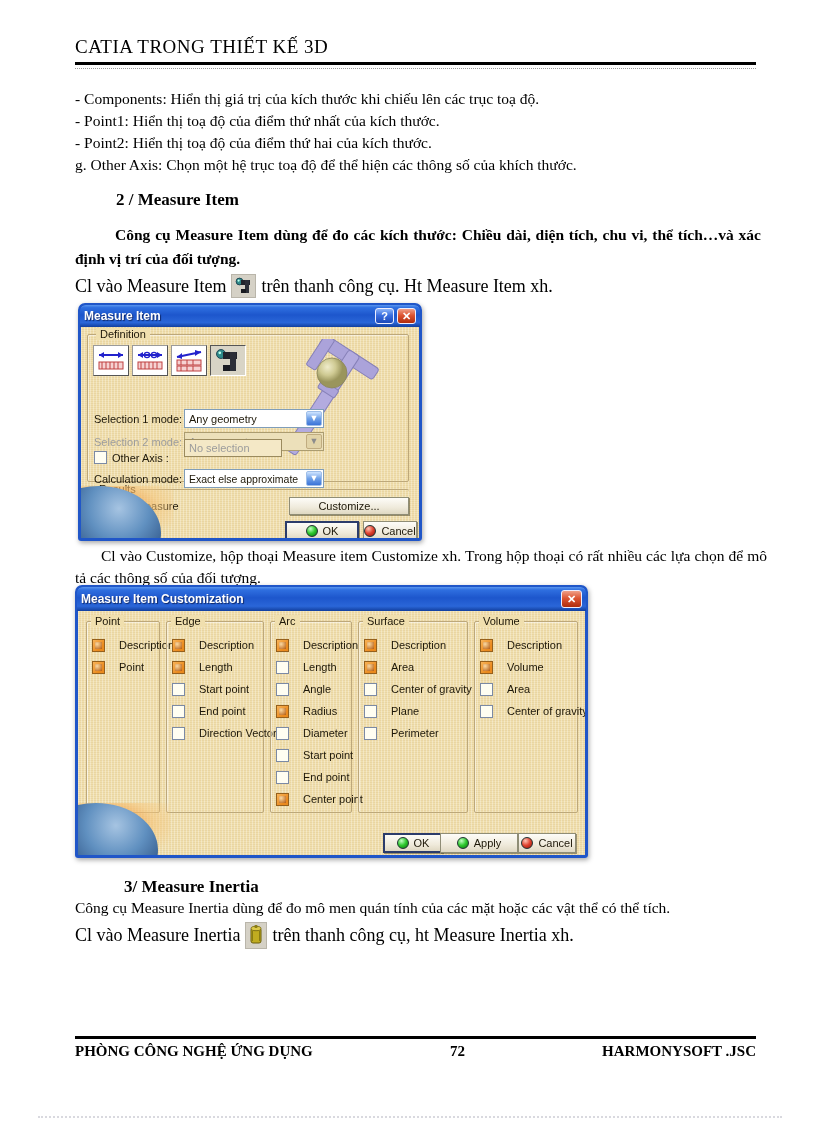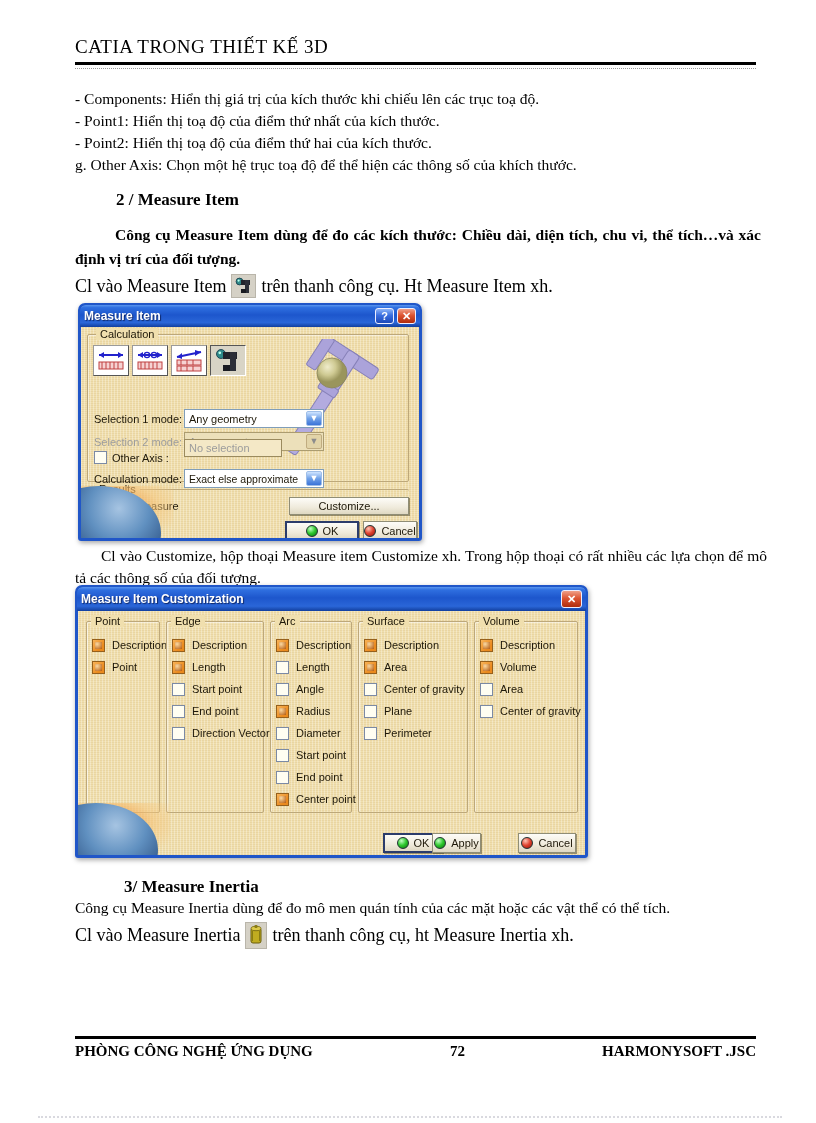--- a/index.html
+++ b/index.html
@@ -92,21 +92,21 @@
                    background:radial-gradient(ellipse at 38% 48%, rgba(240,150,58,.95), rgba(246,198,124,.55) 45%, transparent 72%); }
   .swirl::after { content:""; position:absolute; left:-44px; bottom:-42px; width:124px; height:94px;
                   border-radius:50%;
                   background:radial-gradient(circle at 66% 24%, #a6c4e2 0%, #6090c0 28%, #2a4e80 58%, #0a1830 100%); }
 
   
   .cust-row { position:absolute; left:8px; right:8px; top:10px; bottom:42px; display:flex; gap:6px; }
   .cust-grp { position:relative; border:1px solid #bda87a; border-radius:2px;
               box-shadow:inset 1px 1px 0 rgba(255,255,255,.55); padding:12px 4px 0 5px; }
   .cust-grp .grp-label { left:4px; }
-  .chk-line { display:flex; align-items:center; gap:7px; height:22px; white-space:nowrap; }
+  .chk-line { display:flex; align-items:center; gap:14px; height:22px; white-space:nowrap; }
   .chk-line .xp-check.on { background:linear-gradient(135deg,#f8b459,#ea8a1e 70%);
                            border-color:#96601c; position:relative; }
   .chk-line .xp-check.on::after { content:""; position:absolute; left:2px; top:2px; width:7px; height:7px;
                                   background:radial-gradient(circle at 30% 30%, #fcd9a0, #b35a10); }
 </style>
 </head>
 <body>
 
 <div class="page">
 
@@ -140,21 +140,21 @@
 
   <div class="dlg" style="left:78px; top:303px; width:344px; height:238px;">
     <div class="titlebar">
       <span class="cap">Measure Item</span>
       <span class="tb-btn tb-help">?</span>
       <span class="tb-btn tb-close">✕</span>
     </div>
     <div class="dlg-body">
 
       <div class="grp" style="left:6px; top:7px; width:322px; height:148px;">
-        <span class="grp-label">Calculation</span>
+        <span class="grp-label">Definition</span>
 
         <div class="tool-btn" style="left:5px; top:10px;">
           <svg width="30" height="25" viewBox="0 0 30 25">
             <line x1="3" y1="7" x2="27" y2="7" stroke="#2222cc" stroke-width="2"></line>
             <path d="M3 7 l5 -3 v6 z M27 7 l-5 -3 v6 z" fill="#2222cc"></path>
             <rect x="3" y="14" width="24" height="7" fill="#f6d2d2" stroke="#c04040"></rect>
             <path d="M6 14 v7 M10 14 v7 M14 14 v7 M18 14 v7 M22 14 v7" stroke="#c04040" stroke-width="1"></path>
           </svg>
         </div>
         <div class="tool-btn" style="left:44px; top:10px;">
@@ -370,21 +370,21 @@
               <span class="xp-check"></span>
               <span>Center of gravity</span>
             </div>
           </div>
         </div>
 
       <div class="btn default" style="left:305px; top:222px; width:60px;">
         <span class="ball green"></span>
         <span>OK</span>
       </div>
-      <div class="btn" style="left:354px; top:222px; width:49px;">
+      <div class="btn" style="left:362px; top:222px; width:78px;">
         <span class="ball green"></span>
         <span>Apply</span>
       </div>
       <div class="btn" style="left:440px; top:222px; width:58px;">
         <span class="ball red"></span>
         <span>Cancel</span>
       </div>
 
       <div class="swirl"></div>
     </div>

